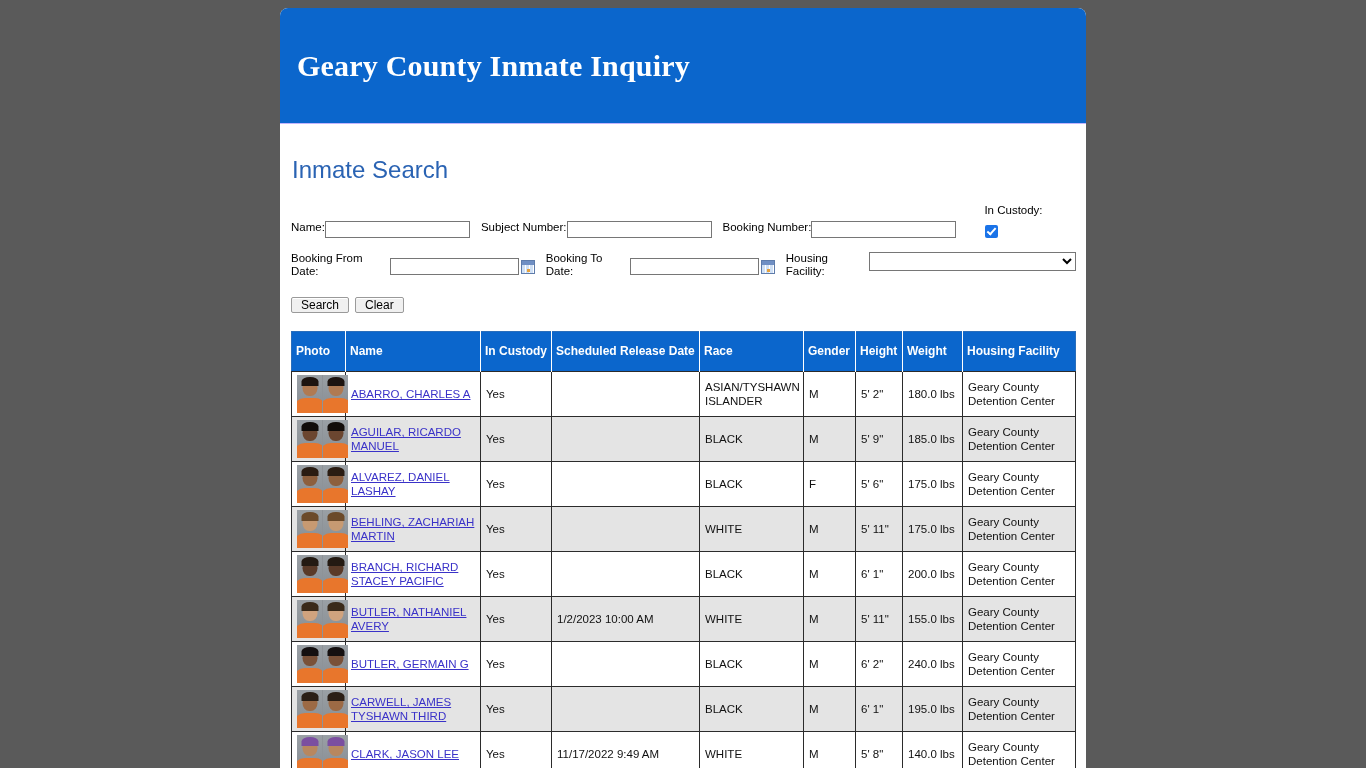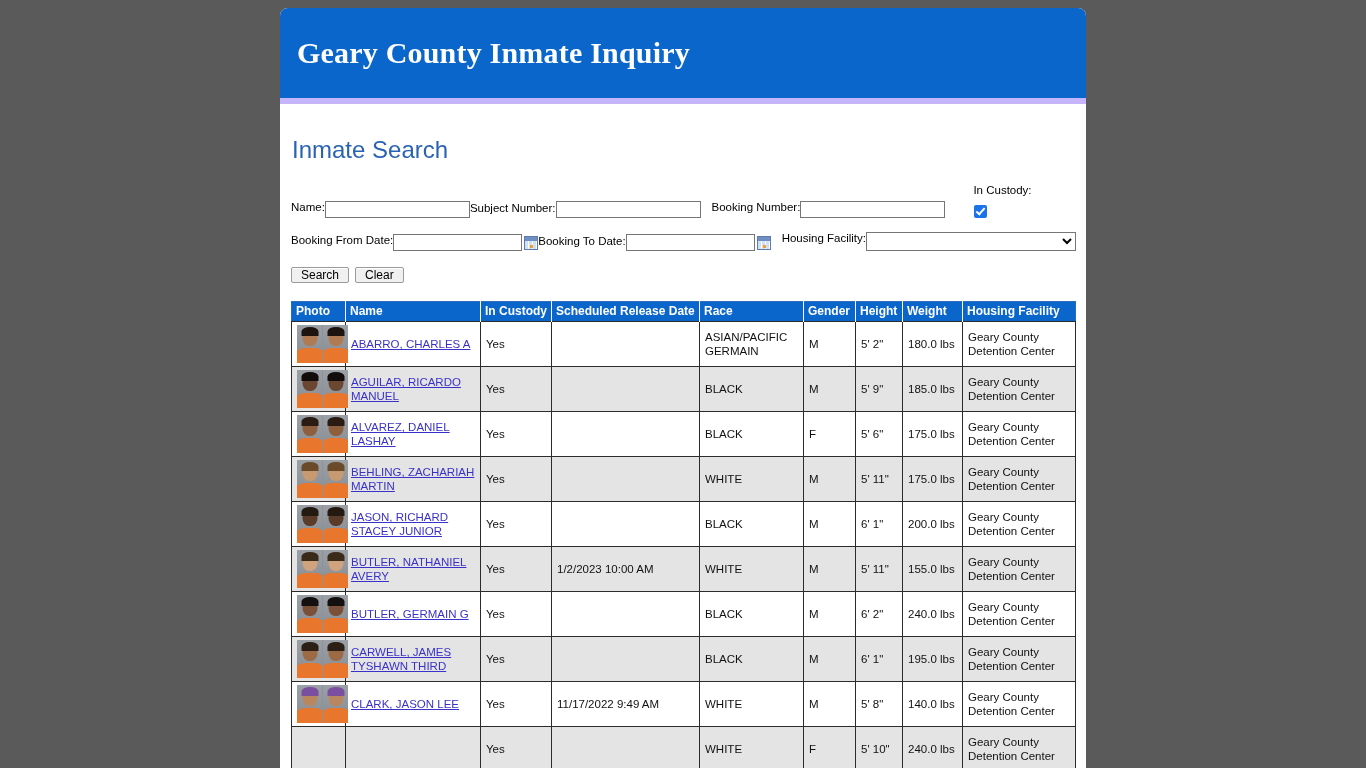--- a/index.html
+++ b/index.html
@@ -8,23 +8,23 @@
     background:#5a5a5a;
     font-family:"Liberation Sans",sans-serif;
     -webkit-font-smoothing:antialiased;
   }
   .page{
     position:absolute;left:280px;top:8px;width:806px;height:760px;
     background:#ffffff;border-radius:8px 8px 0 0;overflow:hidden;
     box-sizing:border-box;
   }
   .banner{
-    height:96px;background:#0b66cc;border-radius:6px 6px 0 0;
+    height:116px;background:#0b66cc;border-radius:6px 6px 0 0;
     display:flex;align-items:center;
-    border-bottom:6px solid #c4b5fd;
+    border-bottom:1px solid #c4b5fd;
     box-sizing:border-box;
   }
   .banner-title{
     color:#ffffff;font-family:"Liberation Serif",serif;font-weight:bold;
     font-size:30px;margin-left:17px;letter-spacing:.2px;
   }
   .content{padding:0 10px 0 11px;}
   .section-title{
     color:#2a63b3;font-size:24px;font-weight:400;
     margin:32px 0 20px 0;padding-left:1px;
@@ -33,21 +33,21 @@
   .row1,.row2{display:flex;align-items:flex-end;}
   .fgroup{display:flex;flex-direction:row;}
   .flabel{font-size:11.5px;color:#000;margin-bottom:3px;line-height:13px;}
   input.tbox{
     border:1px solid #767676;background:#fff;height:17px;
     font-size:11px;font-family:"Liberation Sans",sans-serif;
     box-sizing:border-box;padding:0 2px;
   }
   .w145{width:145px;}
   .w129{width:129px;}
-  .gap-a{align-items:center;}
+  .gap-a{margin-left:11px;}
   .gap-b{margin-left:11px;}
   .custody{margin-left:28px;display:flex;flex-direction:column;}
   .cbox{
     width:13px;height:13px;background:#1a73e8;border-radius:2px;
     margin-top:5px;margin-left:1px;position:relative;cursor:pointer;
     border:none;
   }
   .cbox::after{
     content:"";position:absolute;left:4px;top:1px;width:3px;height:7px;
     border:solid #fff;border-width:0 2px 2px 0;transform:rotate(42deg);
@@ -75,21 +75,21 @@
     border-radius:2px;padding:0 9px;cursor:pointer;
     box-shadow:inset 0 1px 0 #ffffff;
   }
   table.grid{
     border-collapse:collapse;margin-top:18px;width:784px;
     table-layout:fixed;font-size:11.5px;color:#111;
     border:1px solid #2a6ebb;
   }
   table.grid th{
     background:#0b66cc;color:#fff;font-weight:bold;font-size:12px;
-    text-align:left;padding:2px 4px;border-right:1px solid #ffffff;
+    text-align:left;padding:12px 4px;border-right:1px solid #ffffff;
     white-space:nowrap;line-height:15px;
   }
   table.grid th:last-child{border-right:none;}
   table.grid td{
     border:1px solid #2b2b2b;padding:3px 5px;vertical-align:middle;
     line-height:14px;
   }
   tr.alt td{background:#e4e4e4;}
   td.photo{padding:1px 1px;width:53px;height:38px;}
   .mug{
@@ -211,21 +211,21 @@
                 <div class="face">
                   <div class="body"></div>
                   <div class="head" style="background:#b07a52"></div>
                   <div class="hair" style="background:#1d1410"></div>
                 </div>
               </div>
             </td>
             <td class="name"><a>ABARRO, CHARLES A</a></td>
             <td>Yes</td>
             <td></td>
-            <td>ASIAN/PACIFIC GERMAIN</td>
+            <td>ASIAN/TYSHAWN ISLANDER</td>
             <td>M</td>
             <td>5' 2"</td>
             <td>180.0 lbs</td>
             <td>Geary County Detention Center</td>
           </tr>
           <tr class="alt">
             <td class="photo">
               <div class="mug">
                 <div class="face">
                   <div class="body"></div>
@@ -304,21 +304,21 @@
                   <div class="head" style="background:#5a3a28"></div>
                   <div class="hair" style="background:#241a12"></div>
                 </div>
                 <div class="face">
                   <div class="body"></div>
                   <div class="head" style="background:#5a3a28"></div>
                   <div class="hair" style="background:#241a12"></div>
                 </div>
               </div>
             </td>
-            <td class="name"><a>JASON, RICHARD STACEY JUNIOR</a></td>
+            <td class="name"><a>BRANCH, RICHARD STACEY PACIFIC</a></td>
             <td>Yes</td>
             <td></td>
             <td>BLACK</td>
             <td>M</td>
             <td>6' 1"</td>
             <td>200.0 lbs</td>
             <td>Geary County Detention Center</td>
           </tr>
           <tr class="alt">
             <td class="photo">

